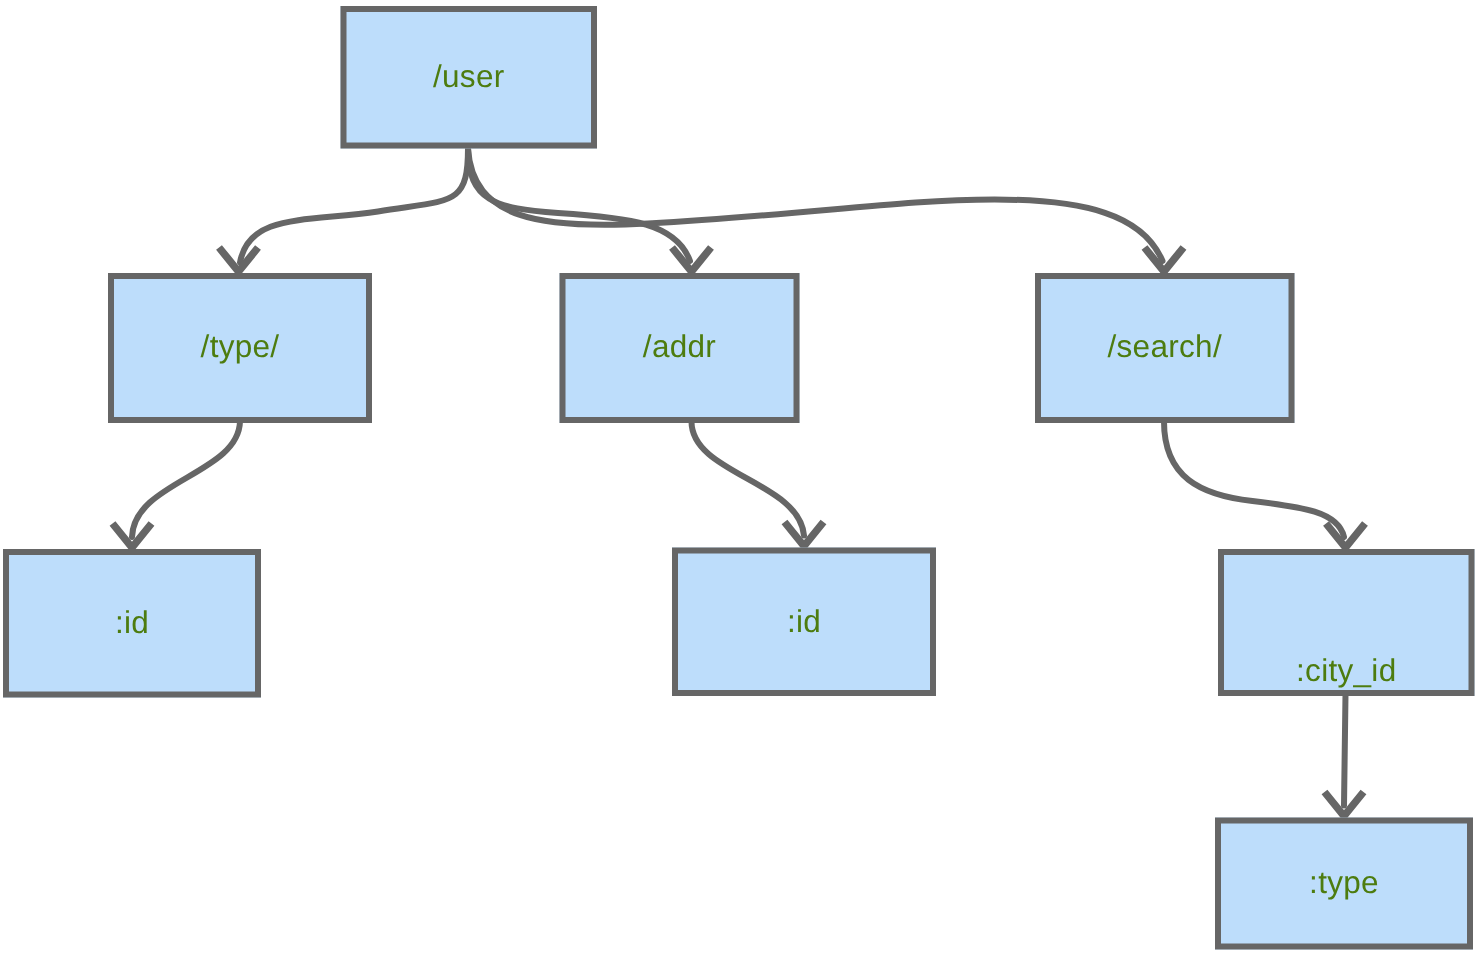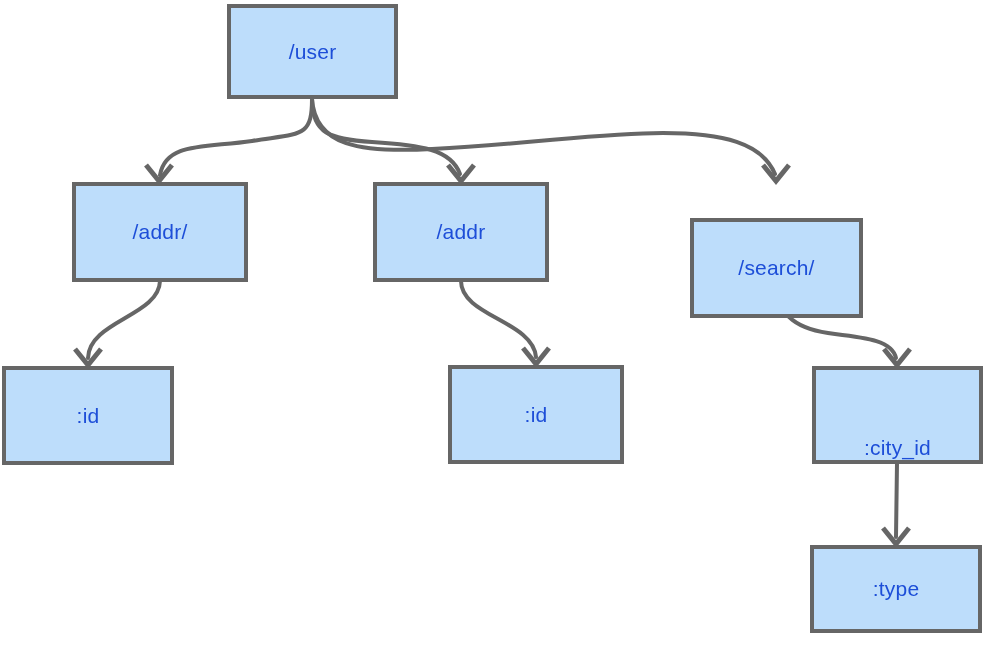--- a/index.html
+++ b/index.html
@@ -40,21 +40,21 @@
     position: absolute;
     box-sizing: border-box;
     background: #bdddfb;
     border: 4px solid #666666;
     display: flex;
     align-items: center;
     justify-content: center;
   }
   .node-label {
     font-size: 21px;
-    color: #1d4ed8;
+    color: #4d7c0f;
     letter-spacing: 0.2px;
     white-space: nowrap;
   }
 </style>
 </head>
 <body>
 
 <div class="canvas">
 
   <svg class="edges-layer" viewBox="0 0 986 646" xmlns="http://www.w3.org/2000/svg">
@@ -94,28 +94,28 @@
       <path class="arrowhead" d="M883,528 L896,544 L909,528"></path>
     </g>
 
   </svg>
 
   <div class="node" style="left:227px; top:4px; width:171px; height:95px;">
     <span class="node-label">/user</span>
   </div>
 
   <div class="node" style="left:72px; top:182px; width:176px; height:100px;">
-    <span class="node-label">/addr/</span>
+    <span class="node-label">/type/</span>
   </div>
 
-  <div class="node" style="left:373px; top:182px; width:176px; height:100px;">
+  <div class="node" style="left:373px; top:182px; width:160px; height:100px;">
     <span class="node-label">/addr</span>
   </div>
 
-  <div class="node" style="left:690px; top:182px; width:173px; height:100px;margin-top:36px;">
+  <div class="node" style="left:690px; top:182px; width:173px; height:100px;">
     <span class="node-label">/search/</span>
   </div>
 
   <div class="node" style="left:2px; top:366px; width:172px; height:99px;">
     <span class="node-label">:id</span>
   </div>
 
   <div class="node" style="left:448px; top:365px; width:176px; height:99px;">
     <span class="node-label">:id</span>
   </div>

